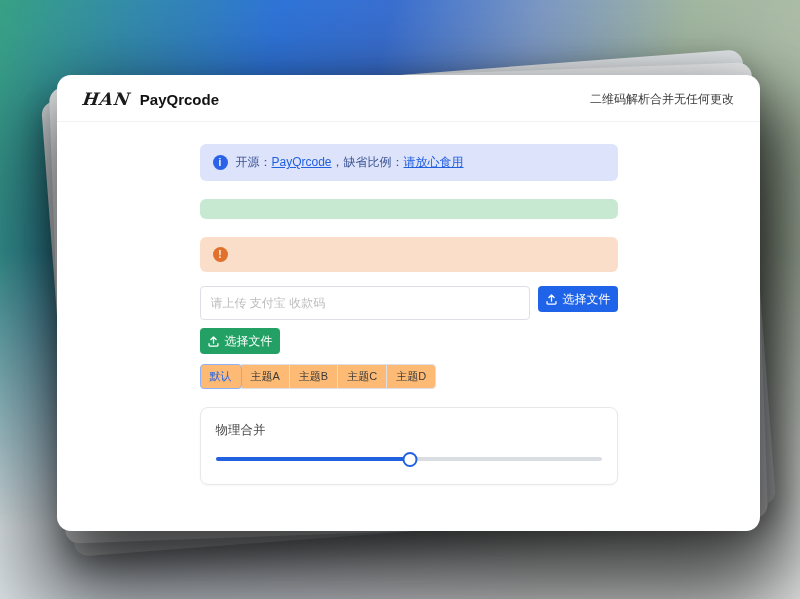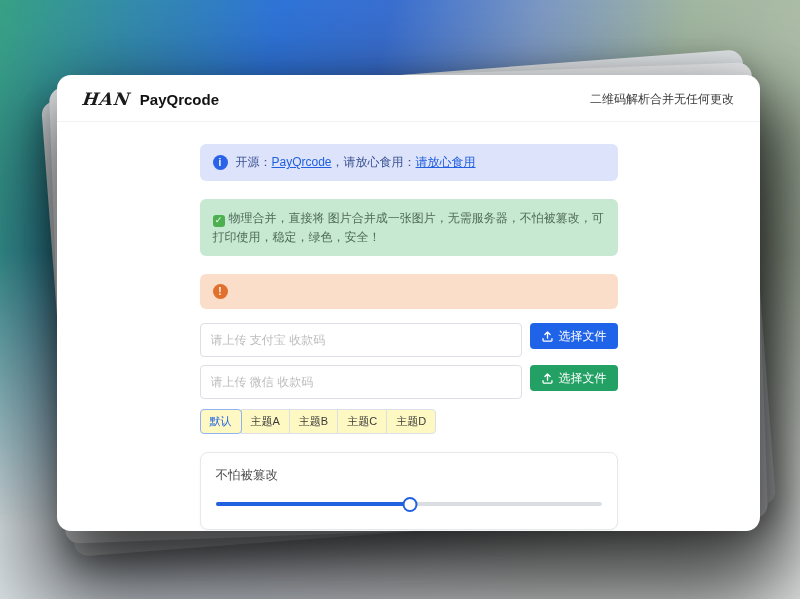--- a/index.html
+++ b/index.html
@@ -39,25 +39,25 @@
   .alert-success { background:#c7e9d2; color:#4f6b58; line-height:1.55; margin-bottom:18px; }
   .chk { display:inline-flex; width:12px; height:12px; background:#4caf50; color:#fff; border-radius:3px;
     font-size:9px; align-items:center; justify-content:center; vertical-align:-1px; margin-right:4px; }
   .tri { color:#f2b63c; font-size:12px; margin-right:3px; }
   .alert-warning { background:#fbdeca; color:#5d4a3d; display:flex; align-items:center; gap:8px; margin-bottom:14px; }
   
   .row { display:flex; gap:8px; margin-bottom:8px; }
   .row input { flex:1; height:26px; border:1px solid #dcdfe6; border-radius:4px;
     padding:16px 10px; font-size:12px; color:#333; outline:none; font-family:inherit; }
   .row input::placeholder { color:#bdbdbd; }
-  .btn { width:88px; height:26px; border:none; border-radius:4px; color:#fff; font-size:12px;
+  .btn { width:80px; height:26px; border:none; border-radius:4px; color:#fff; font-size:12px;
     display:flex; align-items:center; justify-content:center; gap:5px; cursor:pointer; font-family:inherit; }
   
   .seg { display:flex; margin-top:10px; }
-  .seg .opt { font-size:11px; color:#3a3a3a; background:#fef9c3; border:1px solid #dcdfe6;
+  .seg .opt { font-size:11px; color:#3a3a3a; background:#fdba74; border:1px solid #dcdfe6;
     padding:4px 9px; margin-left:-1px; cursor:pointer; position:relative; }
   .seg .opt:first-child { margin-left:0; border-radius:4px 0 0 4px; }
   .seg .opt:last-child { border-radius:0 4px 4px 0; }
   .seg .opt.selected { color:#2565e6; border-color:#8fb3f2; border-radius:4px; z-index:2; }
   
   .panel { margin-top:18px; border:1px solid #e6e8eb; border-radius:8px; background:#fff;
     padding:13px 12px 17px; box-shadow:0 1px 3px rgba(0,0,0,0.04); }
   .panel-label { font-size:12.5px; color:#4a4a4a; margin:1px 0 12px 3px; }
   .slider { position:relative; height:16px; margin:0 3px; }
   .track { position:absolute; left:0; right:0; top:6px; height:4px; background:#dadde2; border-radius:2px; }
@@ -81,66 +81,62 @@
         <span class="app-title">PayQrcode</span>
       </div>
       <span class="badge">二维码解析合并无任何更改</span>
     </div>
 
     <div class="content">
 
       <div class="alert alert-info">
         <span class="circle-ic ic-info">i</span>
         <span>
-          <span>开源：</span><a>PayQrcode</a><span>，请放心食用：</span><a>请放心食用</a>
+          <span>开源：</span><a>PayQrcode</a><span>，缺省比例：</span><a>请放心食用</a>
         </span>
       </div>
 
       <div class="alert alert-success">
-        <div>
-          <span class="chk">✓</span><span>物理合并，直接将 图片合并成一张图片，无需服务器，不怕被篡改，可打印使用，稳定，绿色，安全！</span>
-        </div>
       </div>
 
       <div class="alert alert-warning">
         <span class="circle-ic ic-warn">!</span>
       </div>
 
       <div class="row">
         <input type="text" placeholder="请上传 支付宝 收款码" style="">
         <button class="btn" style="background: rgb(31, 99, 232);">
           <svg width="13" height="13" viewBox="0 0 16 16">
             <path d="M8 10 V2.8 M4.8 5.6 L8 2.4 L11.2 5.6" stroke="#fff" stroke-width="1.6" fill="none" stroke-linecap="round" stroke-linejoin="round"></path>
             <path d="M2.5 10.5 v2.2 a1 1 0 0 0 1 1 h9 a1 1 0 0 0 1 -1 v-2.2" stroke="#fff" stroke-width="1.6" fill="none" stroke-linecap="round"></path>
           </svg>
           <span>选择文件</span>
         </button>
       </div>
 
       <div class="row">
-        <input type="text" placeholder="请上传 微信 收款码" style="">
         <button class="btn" style="background: rgb(35, 161, 100);">
           <svg width="13" height="13" viewBox="0 0 16 16">
             <path d="M8 10 V2.8 M4.8 5.6 L8 2.4 L11.2 5.6" stroke="#fff" stroke-width="1.6" fill="none" stroke-linecap="round" stroke-linejoin="round"></path>
             <path d="M2.5 10.5 v2.2 a1 1 0 0 0 1 1 h9 a1 1 0 0 0 1 -1 v-2.2" stroke="#fff" stroke-width="1.6" fill="none" stroke-linecap="round"></path>
           </svg>
           <span>选择文件</span>
         </button>
       </div>
 
       <div class="seg">
         <span class="opt selected">默认</span>
         <span class="opt">主题A</span>
         <span class="opt">主题B</span>
         <span class="opt">主题C</span>
         <span class="opt">主题D</span>
       </div>
 
       <div class="panel">
-        <div class="panel-label">不怕被篡改</div>
+        <div class="panel-label">物理合并</div>
         <div class="slider">
           <div class="track"></div>
           <div class="fill" id="slider-fill" style="width: 50.5%;"></div>
           <div class="thumb" id="slider-thumb" style="left: 50.5%;"></div>
         </div>
       </div>
 
     </div>
   </div>
 </div>

